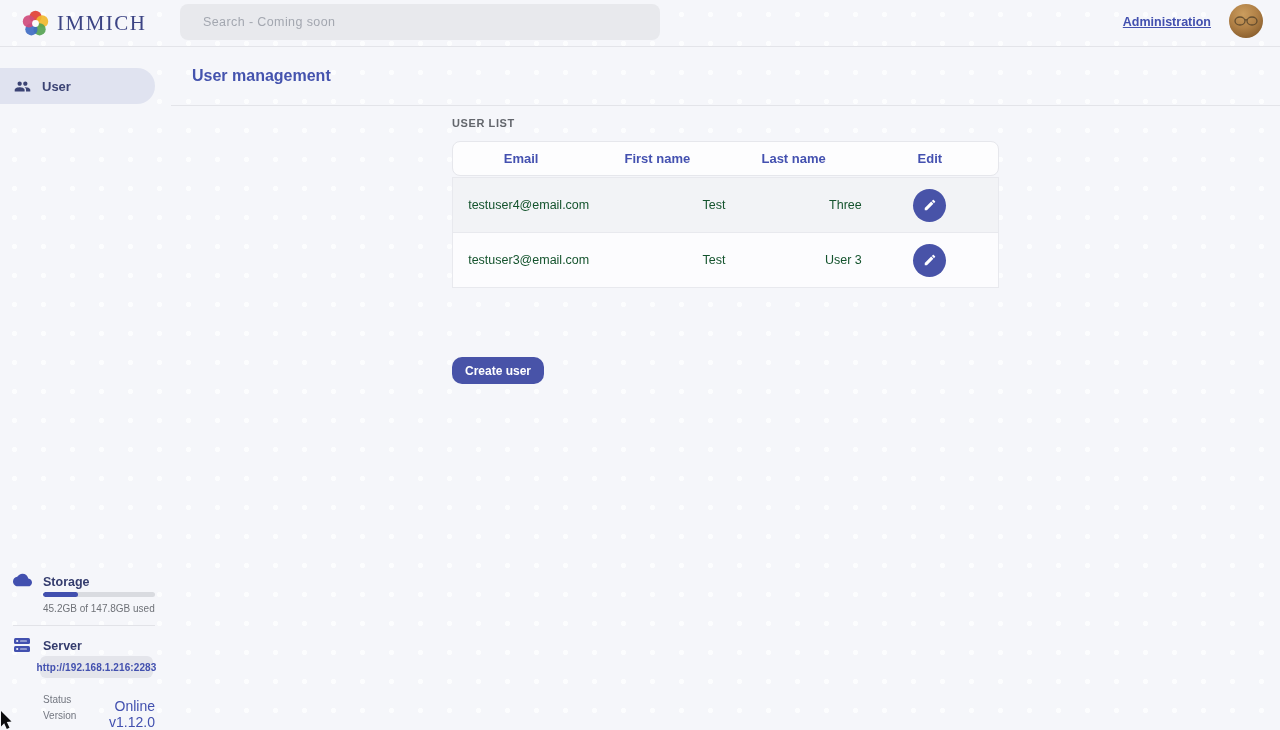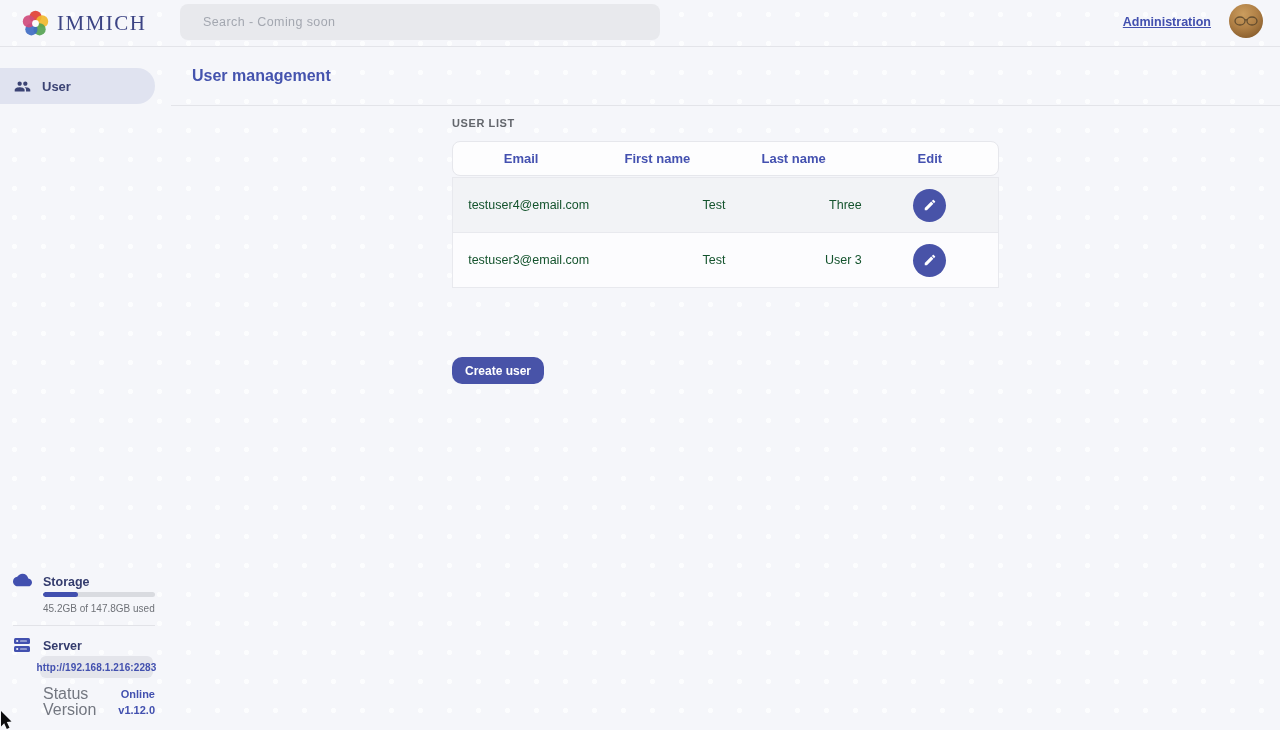--- a/index.html
+++ b/index.html
@@ -65,22 +65,22 @@
   .sidebar-divider { left: 13px; top: 625px; width: 142px; height: 1px; background: #e2e3e8; }
   .server-icon { left: 14px; top: 637px; }
   .server-title { left: 43px; top: 639px; }
   .server-url-pill {
     left: 40px; top: 656px; width: 113px; height: 22px;
     background: #e4e5eb; border-radius: 6px;
     display: flex; align-items: center; justify-content: center;
   }
   .server-url-text { font-size: 10px; font-weight: 700; color: #4250af; letter-spacing: 0.1px; }
   .kv-row { left: 43px; width: 112px; display: flex; justify-content: space-between; align-items: center; }
-  .kv-label { font-size: 16px; color: #737780; }
-  .kv-value { font-size: 11px; font-weight: 700; color: #4250af; }
+  .kv-label { font-size: 10px; color: #737780; }
+  .kv-value { font-size: 14px; font-weight: 400; color: #4250af; margin-top: 13px; }
 
   
   .main-header {
     left: 171px; top: 47px; width: 1109px; height: 59px;
     border-bottom: 1px solid #e3e4e9;
     display: flex; align-items: center; padding-left: 21px;
   }
   .page-title { font-size: 16px; font-weight: 600; color: #4453ae; }
 
   .section-label {

